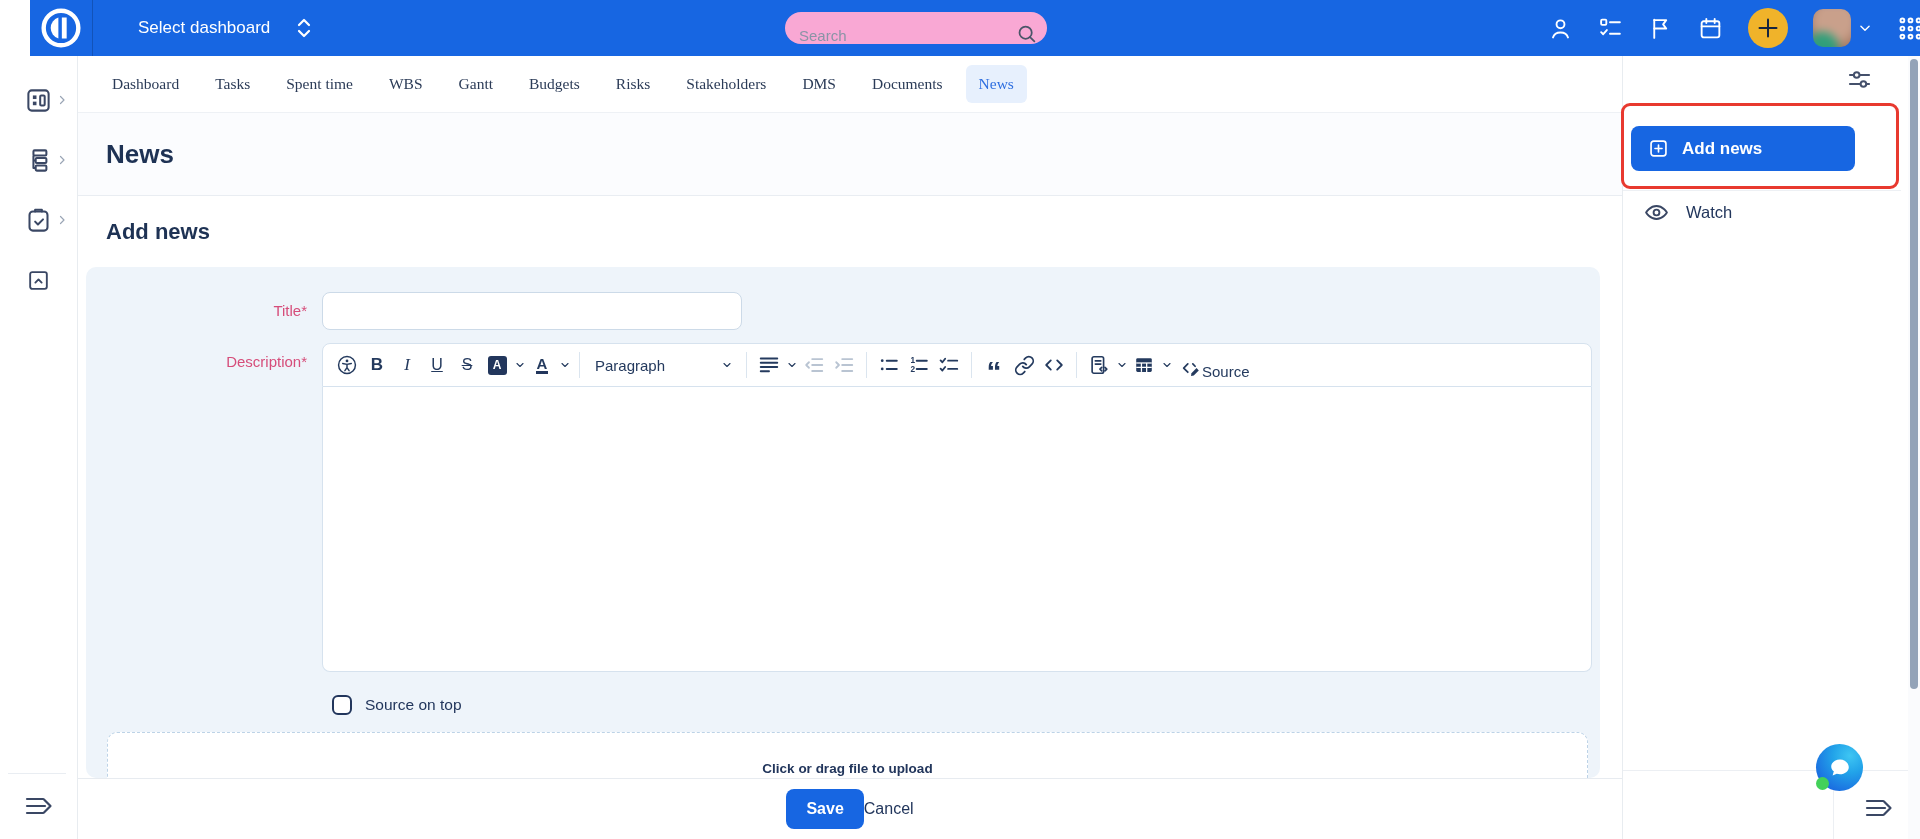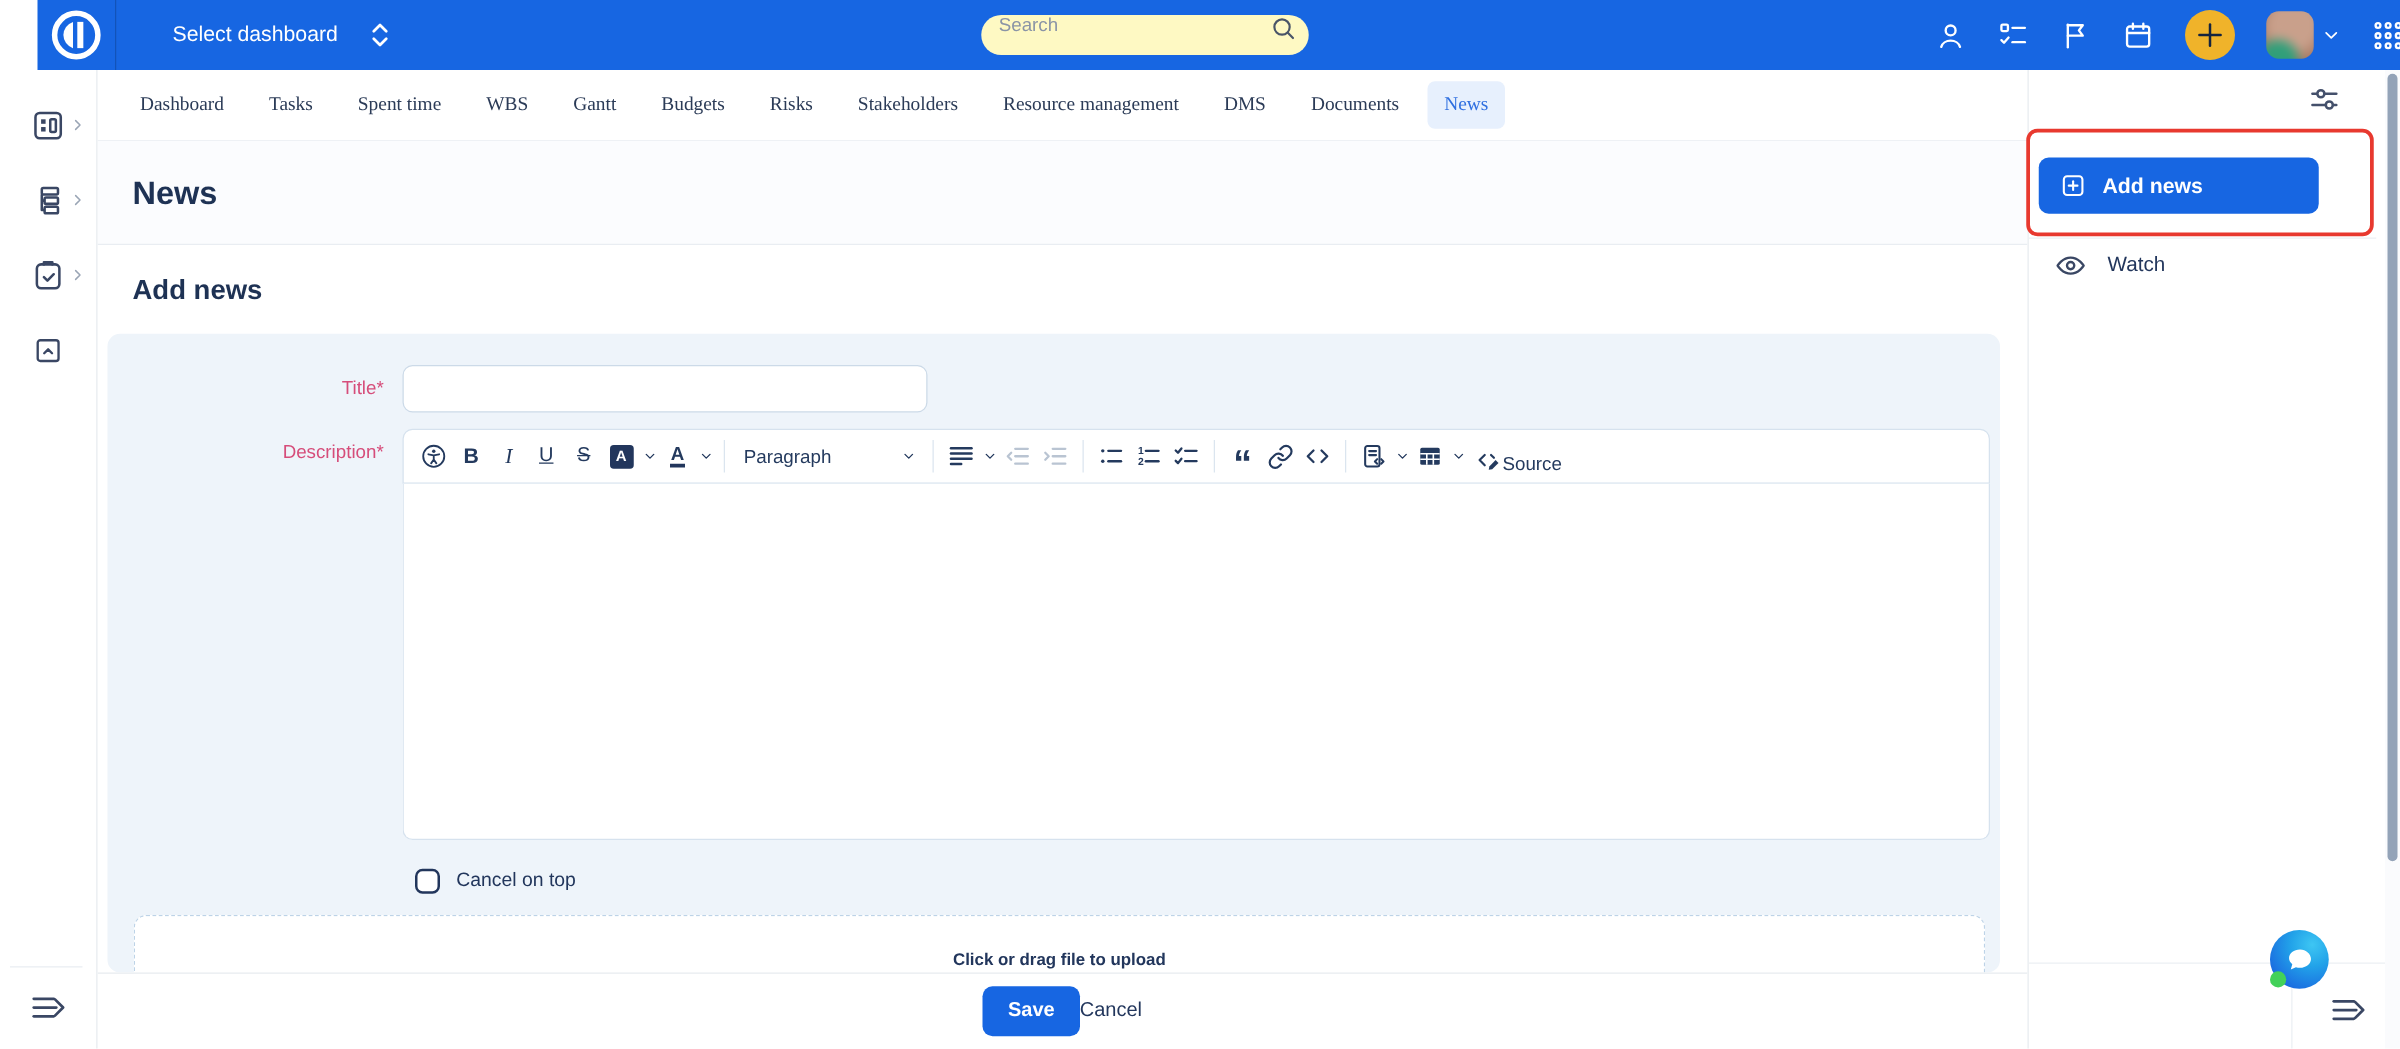--- a/index.html
+++ b/index.html
@@ -9,21 +9,21 @@
   svg { display:block; }
 
   
   .topbar { position:absolute; left:0; top:0; width:1920px; height:56px;
     background:var(--topbar,#1766e2); color:#fff; display:flex; align-items:center; z-index:30;margin-left:30px; }
   .logo-box { width:63px; height:56px; display:flex; align-items:center; justify-content:center;
     border-right:1px solid rgba(0,0,0,.18); }
   .dash-select { margin-left:45px; display:flex; align-items:center; gap:26px;
     font-size:17px; cursor:pointer; }
   .search-wrap { position:absolute; left:755px; top:12px; width:262px; height:32px;
-    background:#fef9c3; border-radius:16px; display:flex; align-items:flex-start; padding:0 10px 0 14px; }
+    background:#f9a8d4; border-radius:16px; display:flex; align-items:flex-end; padding:0 10px 0 14px; }
   .search-wrap input { flex:1; border:none; outline:none; font-size:15px; color:#333;
     font-family:"Liberation Sans", sans-serif; background:transparent; }
   .search-wrap input::placeholder { color:#8a94a6; }
   .topbar-right { position:absolute; right:26px; top:0; height:56px;
     display:flex; align-items:center; gap:25px; }
   .tb-plus { width:40px; height:40px; border-radius:50%; background:var(--plus-button,#f0b32a);
     display:flex; align-items:center; justify-content:center; cursor:pointer; }
   .avatar-group { display:flex; align-items:center; gap:7px; cursor:pointer; }
   .avatar { width:38px; height:38px; border-radius:10px; overflow:hidden; position:relative; }
   .avatar .blur { position:absolute; inset:-5px; filter:blur(3px);
@@ -300,21 +300,20 @@
   <div class="main">
     <div class="tabrow">
         <div class="tab">Dashboard</div>
         <div class="tab">Tasks</div>
         <div class="tab">Spent time</div>
         <div class="tab">WBS</div>
         <div class="tab">Gantt</div>
         <div class="tab">Budgets</div>
         <div class="tab">Risks</div>
         <div class="tab">Stakeholders</div>
-        <div class="tab">Resource management</div>
         <div class="tab">DMS</div>
         <div class="tab">Documents</div>
         <div class="tab active">News</div>
       </div>
 
     <div class="news-band">
       <h1>News</h1>
     </div>
     <div class="section-band">
       <h2>Add news</h2>
@@ -469,21 +468,21 @@
               <path d="M12.5 16.5 l5.5-5.5 2.5 2.5 -5.5 5.5 -3 .5 z" fill="#243a5e" stroke="none"></path>
             </svg>
             <span>Source</span>
           </span>
         </div>
         <div class="editor-area"></div>
       </div>
 
       <div class="stick-row">
         <span class="checkbox"></span>
-        <span>Cancel on top</span>
+        <span>Source on top</span>
       </div>
 
       <div class="dropzone">
         <span>Click or drag file to upload</span>
       </div>
     </div>
 
     <div class="footer">
       <button class="save-btn">Save</button>
       <button class="cancel-btn">Cancel</button>

